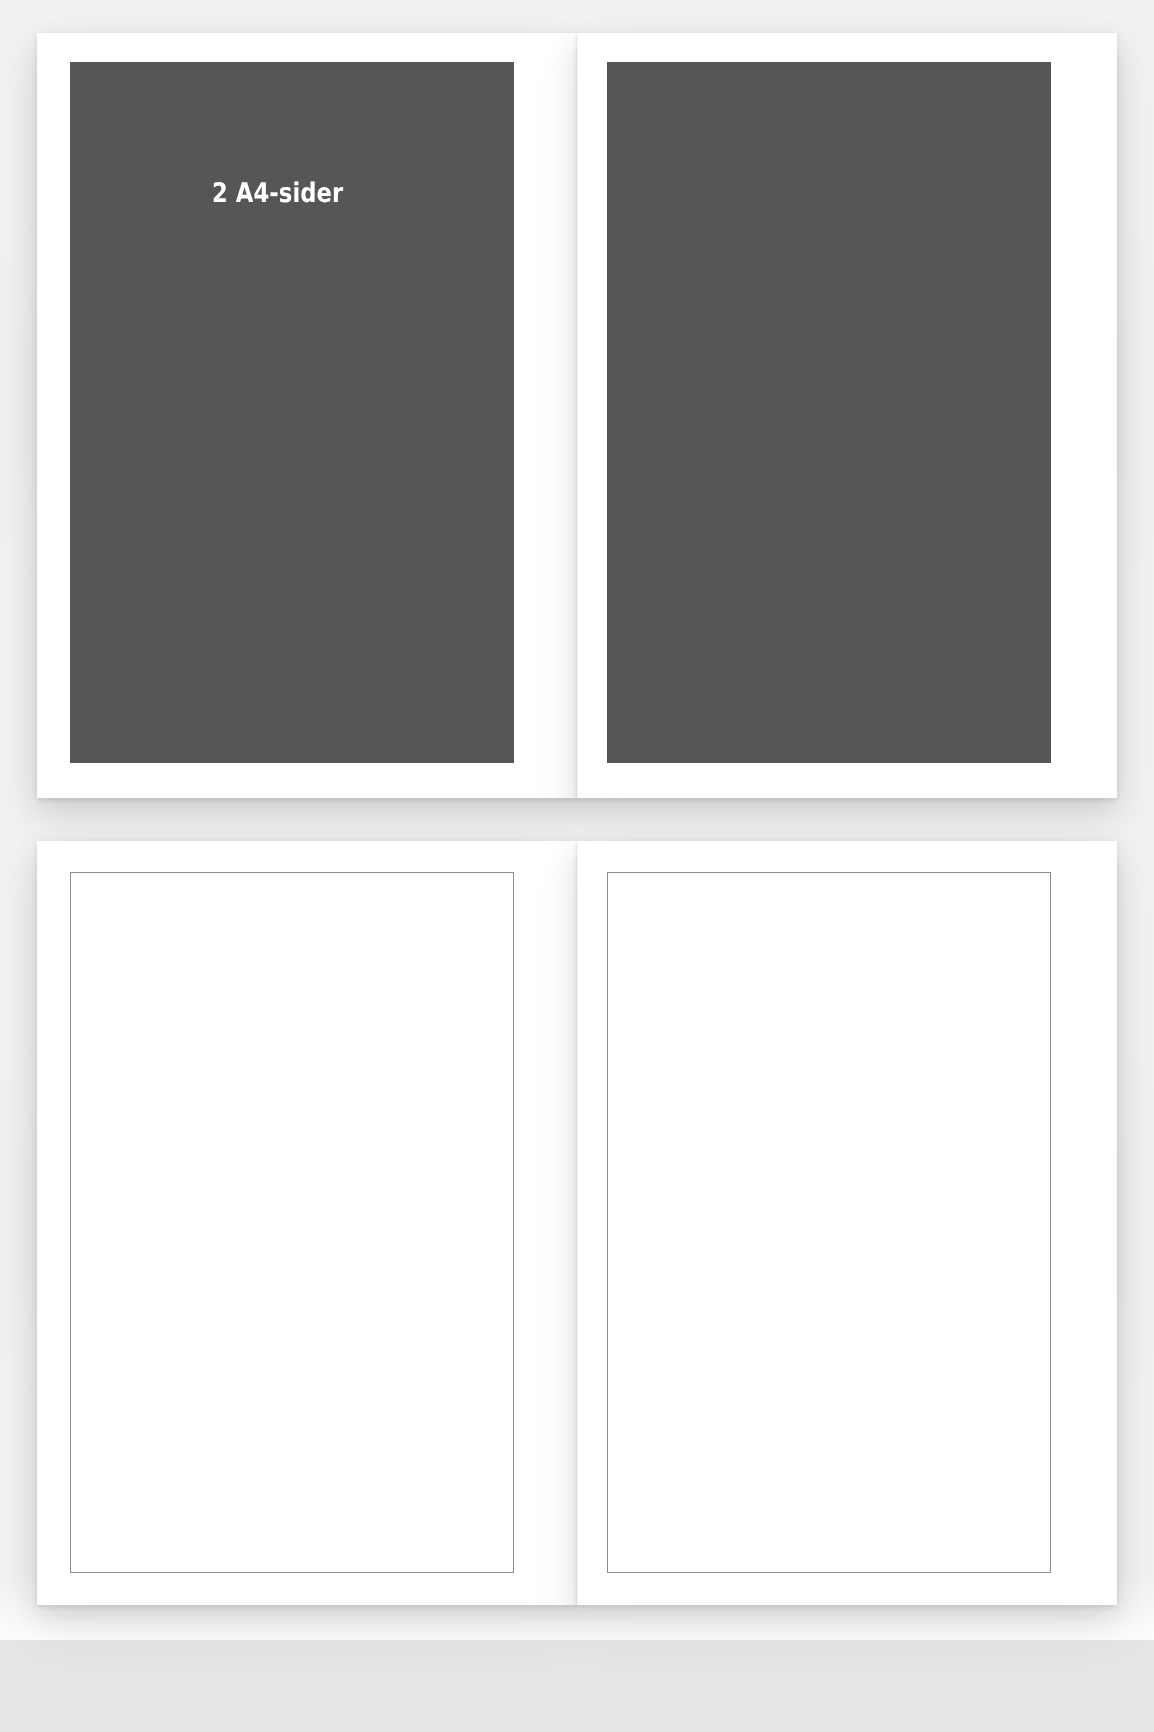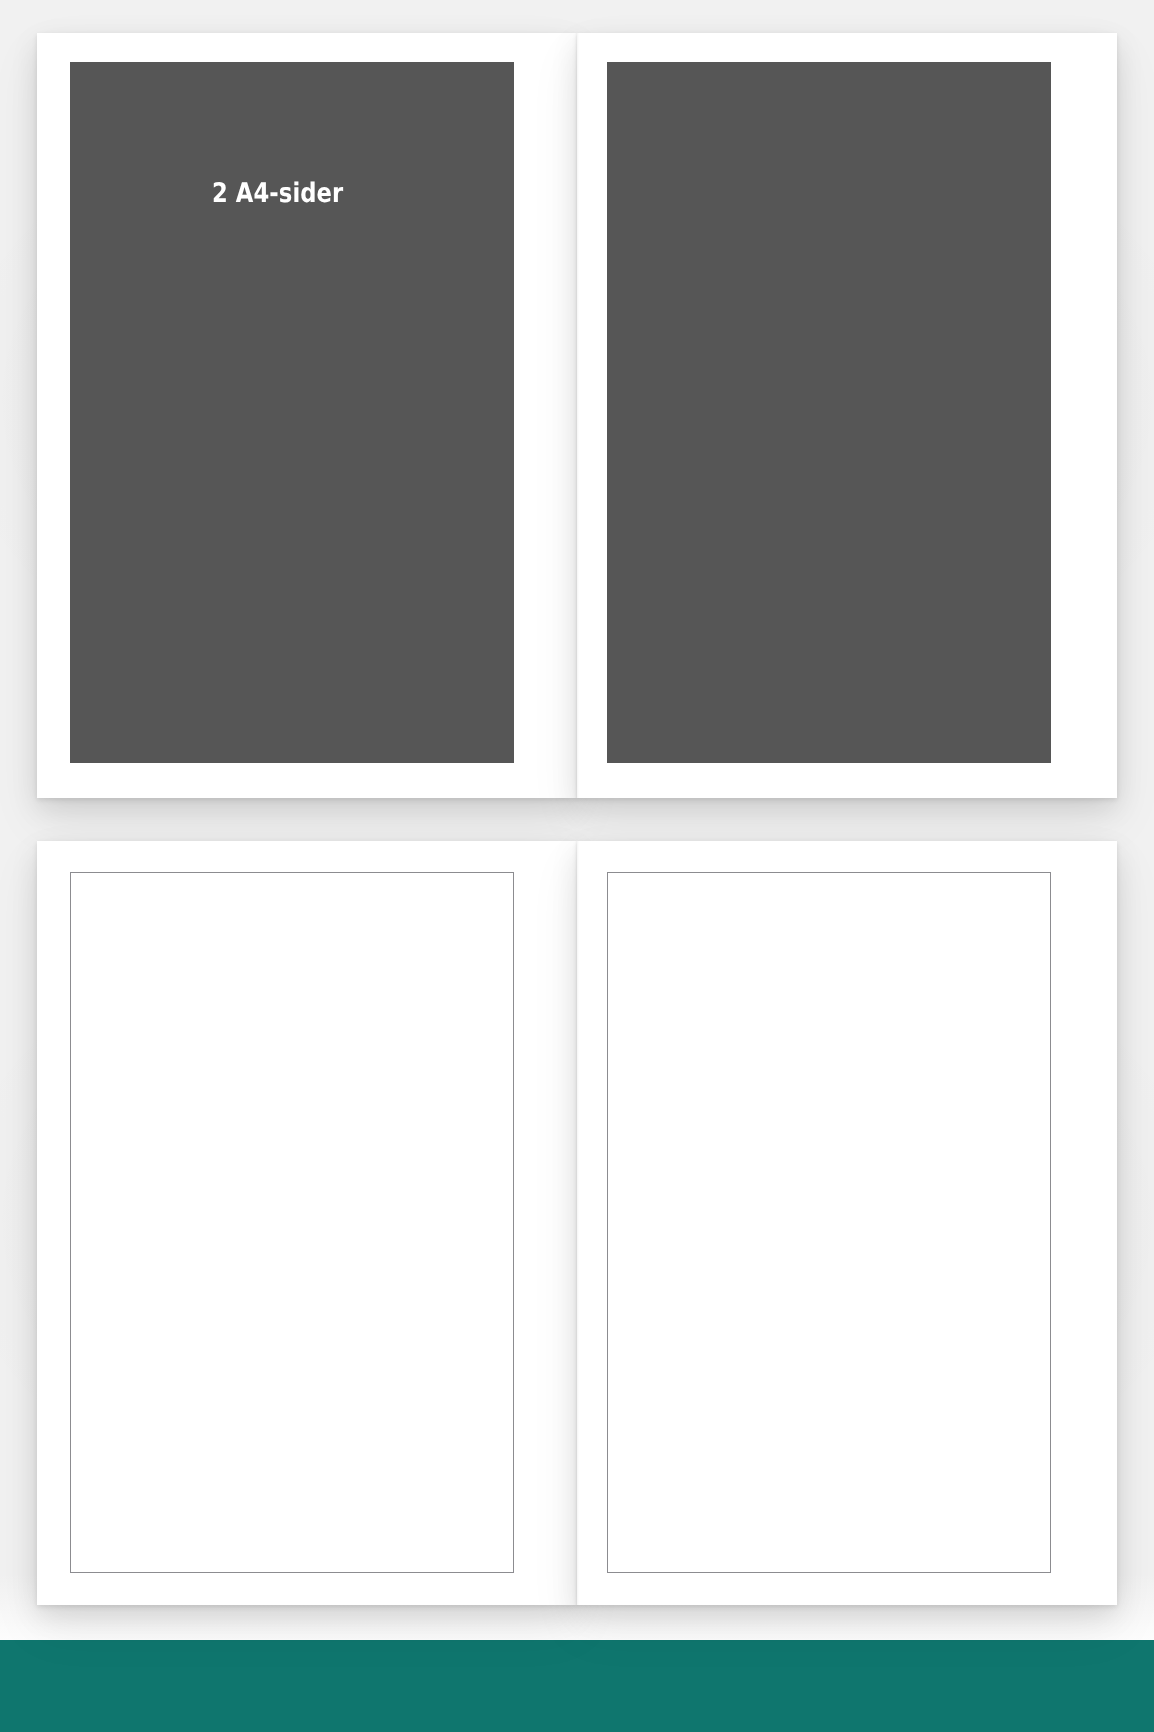--- a/index.html
+++ b/index.html
@@ -14,21 +14,21 @@
     background: #ffffff;
     font-family: "Liberation Sans", sans-serif;
     overflow: hidden;
   }
 
   
   .workspace {
     position: relative;
     width: 1154px;
     height: 1732px;
-    background: #0f766e;
+    background: #e5e5e5;
     box-sizing: border-box;
   }
 
   
   .workspace::before {
     content: "";
     position: absolute;
     left: 0;
     top: 0;
     width: 1154px;

